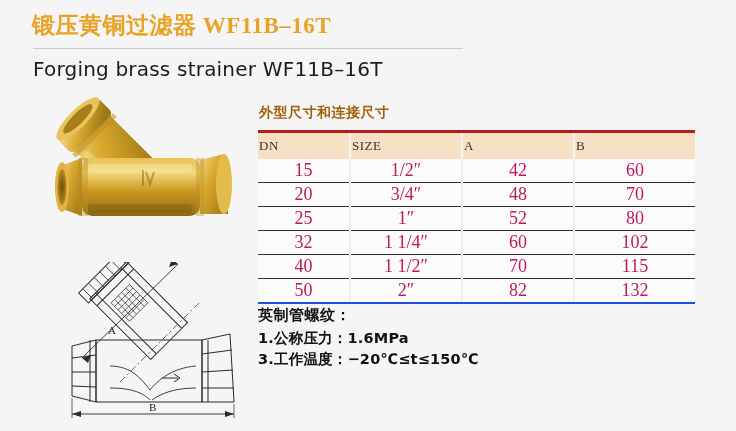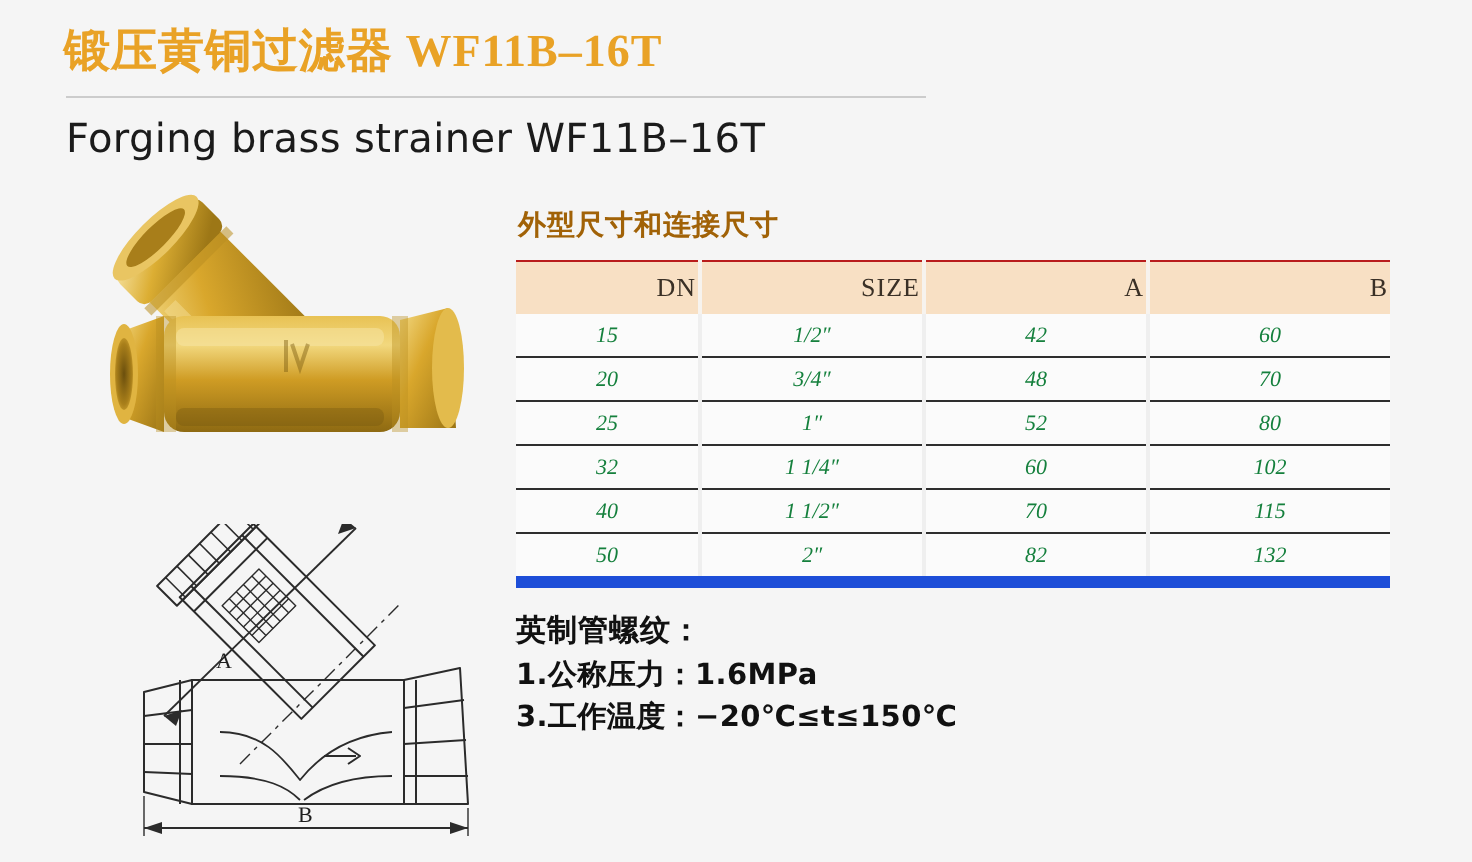--- a/index.html
+++ b/index.html
@@ -77,46 +77,45 @@
   }
   #dim-table {
     position: absolute;
     left: 258px; top: 130px;
     width: 437px;
     border-collapse: collapse;
     table-layout: fixed;
   }
   #dim-table thead th {
     background: #f8e0c4;
-    border-top: 1px solid #b91c1c;
+    border-top: 3px solid #b91c1c;
     border-right: 2px solid #f7f3ee;
     font-family: "Liberation Serif", "DejaVu Serif", serif;
     font-size: 13px;
     font-weight: normal;
     color: #3a3026;
     height: 24px;
-    text-align: right;
+    text-align: left;
     vertical-align: middle;
     letter-spacing: 0.5px;
   }
   #dim-table thead th:last-child { border-right: none; }
   #dim-table tbody td {
     border-top: 1px solid #2e2e2e;
     border-right: 2px solid #efefef;
     background: #fbfbfb;
-    font-size: 11px;
-    color: #15803d;
+    font-size: 18px;
+    color: #be185d;
     height: 19px;
     text-align: center;
     vertical-align: middle;
-    font-style: italic;
   }
   #dim-table tbody td:last-child { border-right: none; }
   #dim-table tbody tr:first-child td { border-top: none; }
-  #dim-table tbody tr:last-child td { border-bottom: 6px solid #1d4ed8; }
+  #dim-table tbody tr:last-child td { border-bottom: 2px solid #1d4ed8; }
   .col-dn   { width: 92px; }
   .col-size { width: 112px; }
   .col-a    { width: 112px; }
   .col-b    { width: 121px; }
 
   
   #specs {
     position: absolute;
     left: 258px; top: 306px;
     font-family: "DejaVu Sans", "Liberation Sans", sans-serif;

